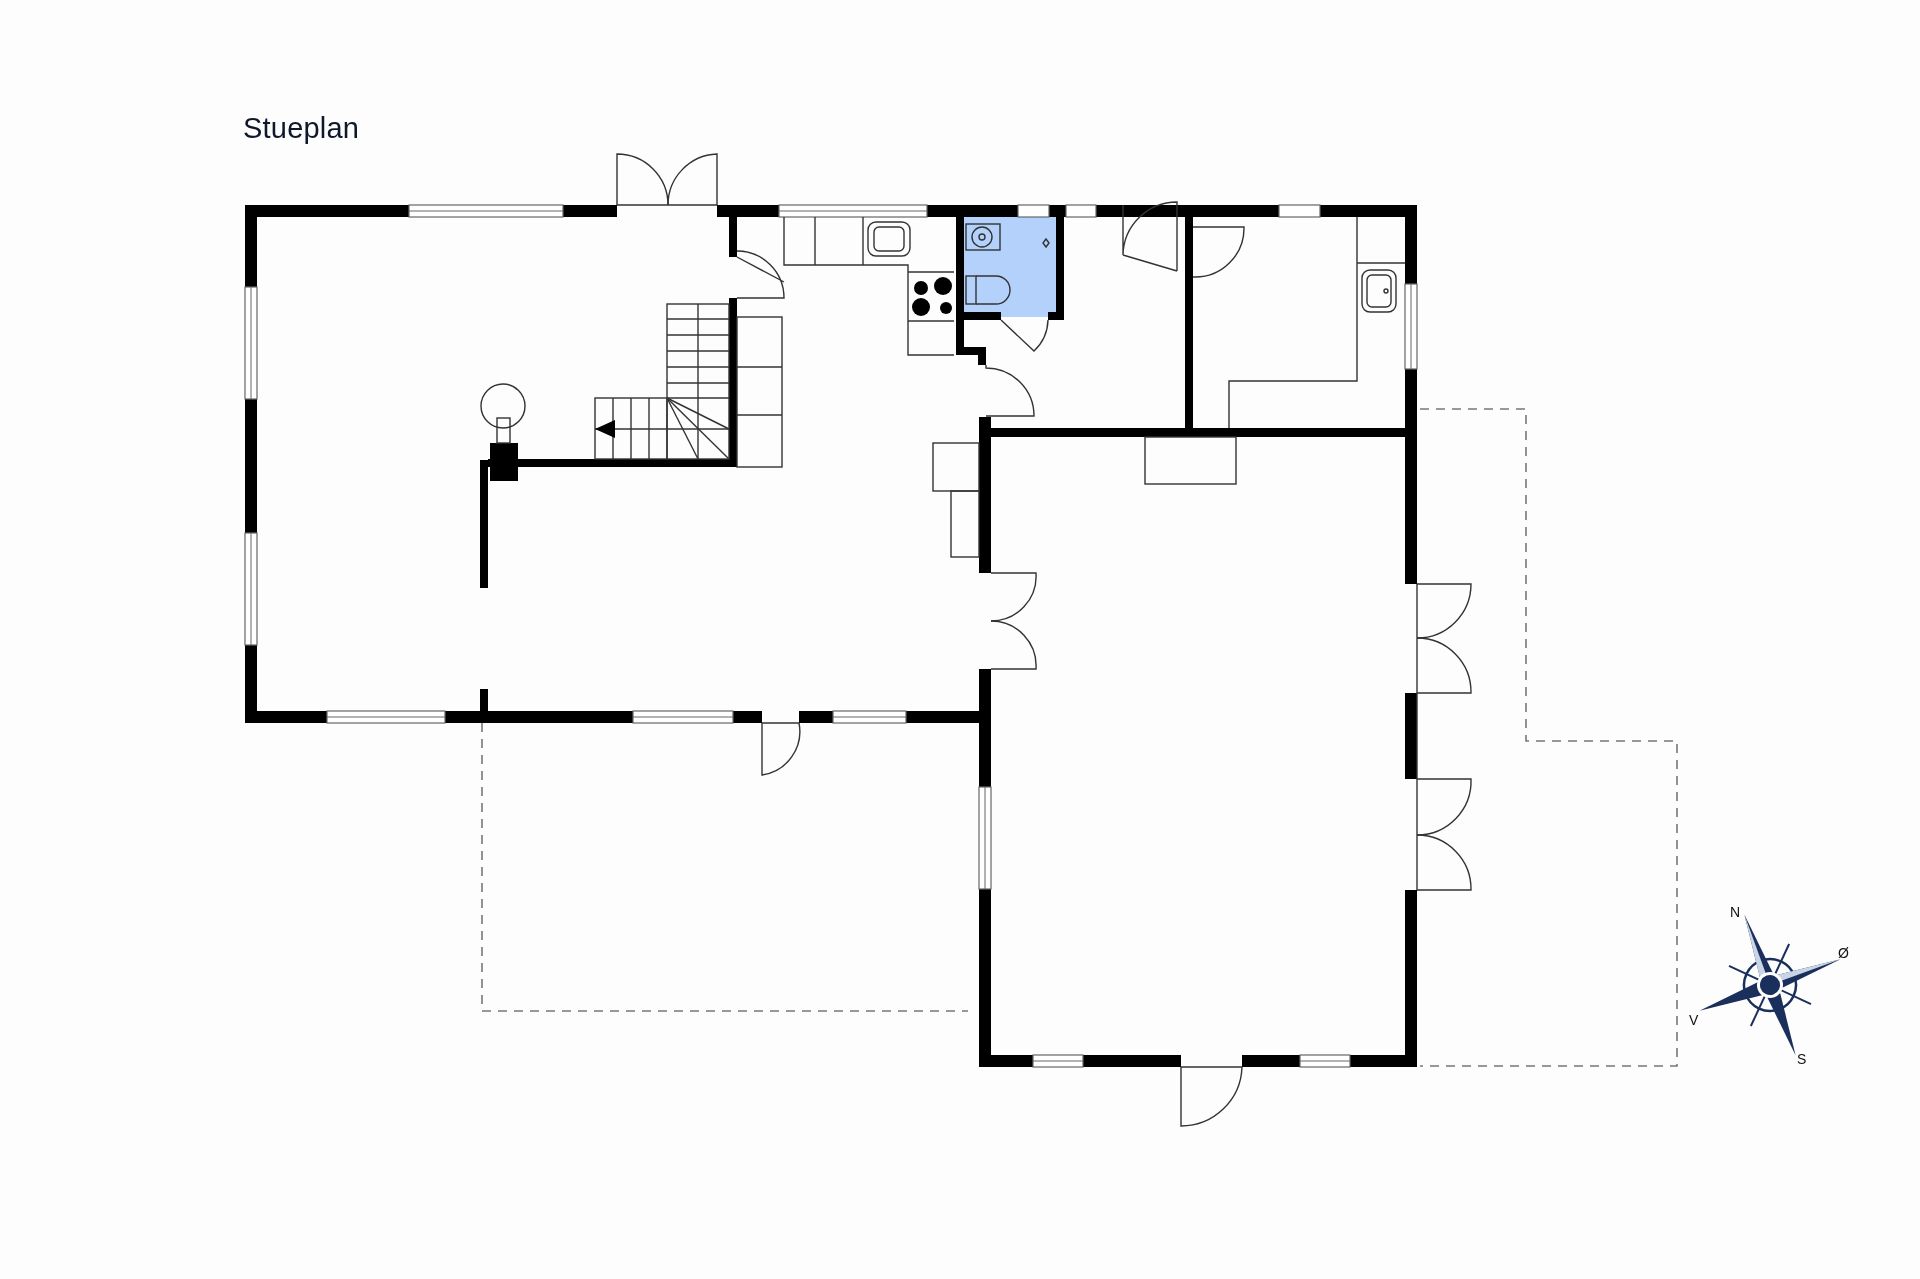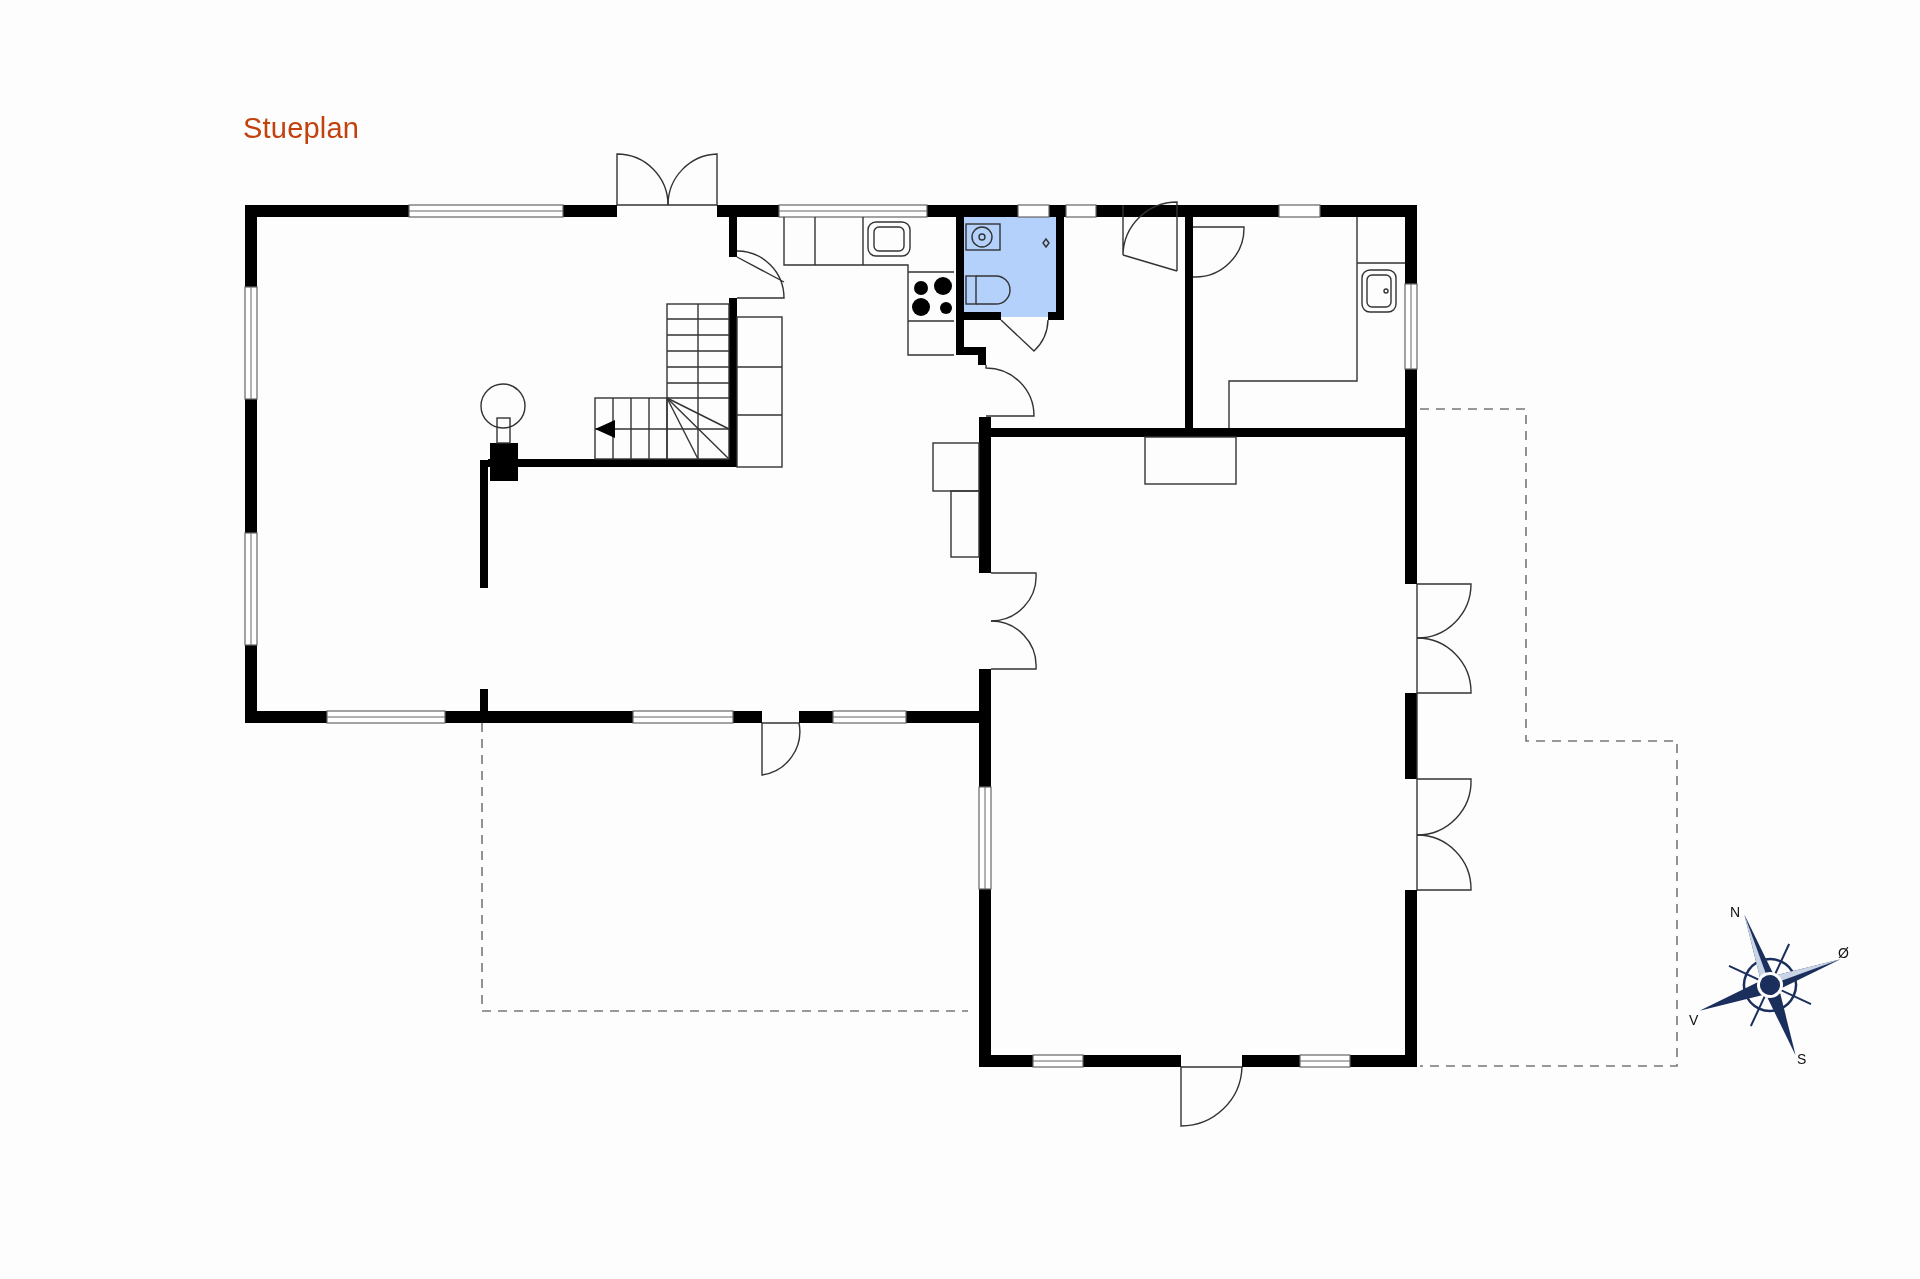--- a/index.html
+++ b/index.html
@@ -1,17 +1,17 @@
 <!DOCTYPE html>
 <html><head>
 <meta charset="utf-8">
 <style>
   html, body { margin:0; padding:0; background:#fdfdfd; }
   body { width:1920px; height:1279px; position:relative; overflow:hidden; font-family:"Liberation Sans", sans-serif; }
-  #title { position:absolute; left:243px; top:112px; font-size:29px; color:#c2410c; letter-spacing:0.2px; }
+  #title { position:absolute; left:243px; top:112px; font-size:29px; color:#0f172a; letter-spacing:0.2px; }
   svg { position:absolute; left:0; top:0; }
   .wall { fill:#000; }
   .thin { fill:none; stroke:#333; stroke-width:1.4; }
   .win { fill:#fff; stroke:#666; stroke-width:1.2; }
   .dash { fill:none; stroke:#777; stroke-width:1.6; stroke-dasharray:9 7; }
   .lbl { font-family:"Liberation Sans", sans-serif; font-size:14px; fill:#111; }
 </style>
 </head>
 <body>
 

